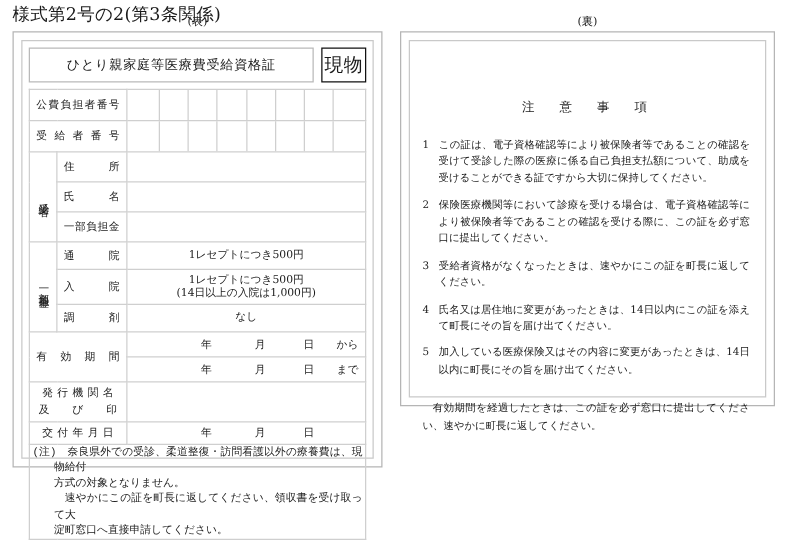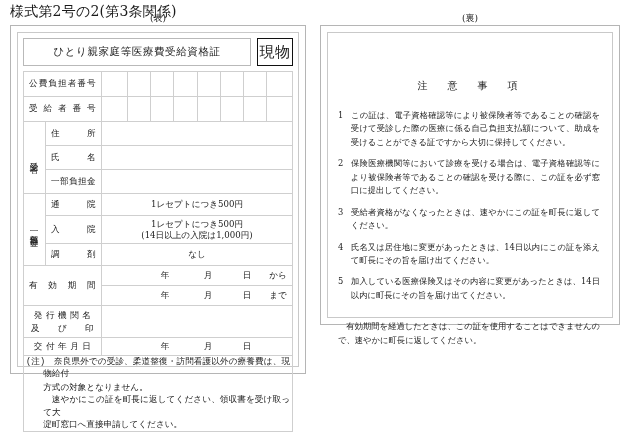--- a/index.html
+++ b/index.html
@@ -332,17 +332,17 @@
       <div class="notice-item">
         <span class="n">3</span><span>受給者資格がなくなったときは、速やかにこの証を町長に返してください。</span>
       </div>
       <div class="notice-item">
         <span class="n">4</span><span>氏名又は居住地に変更があったときは、14日以内にこの証を添えて町長にその旨を届け出てください。</span>
       </div>
       <div class="notice-item">
         <span class="n">5</span><span>加入している医療保険又はその内容に変更があったときは、14日以内に町長にその旨を届け出てください。</span>
       </div>
 
-      <div class="notice-tail">有効期間を経過したときは、この証を使用することはできませんので、速やかに町長に返してください。</div>
+      <div class="notice-tail">有効期間を経過したときは、この証を必ず窓口に提出してください、速やかに町長に返してください。</div>
 
     </div>
   </div>
 </div>
 
 </body></html>

